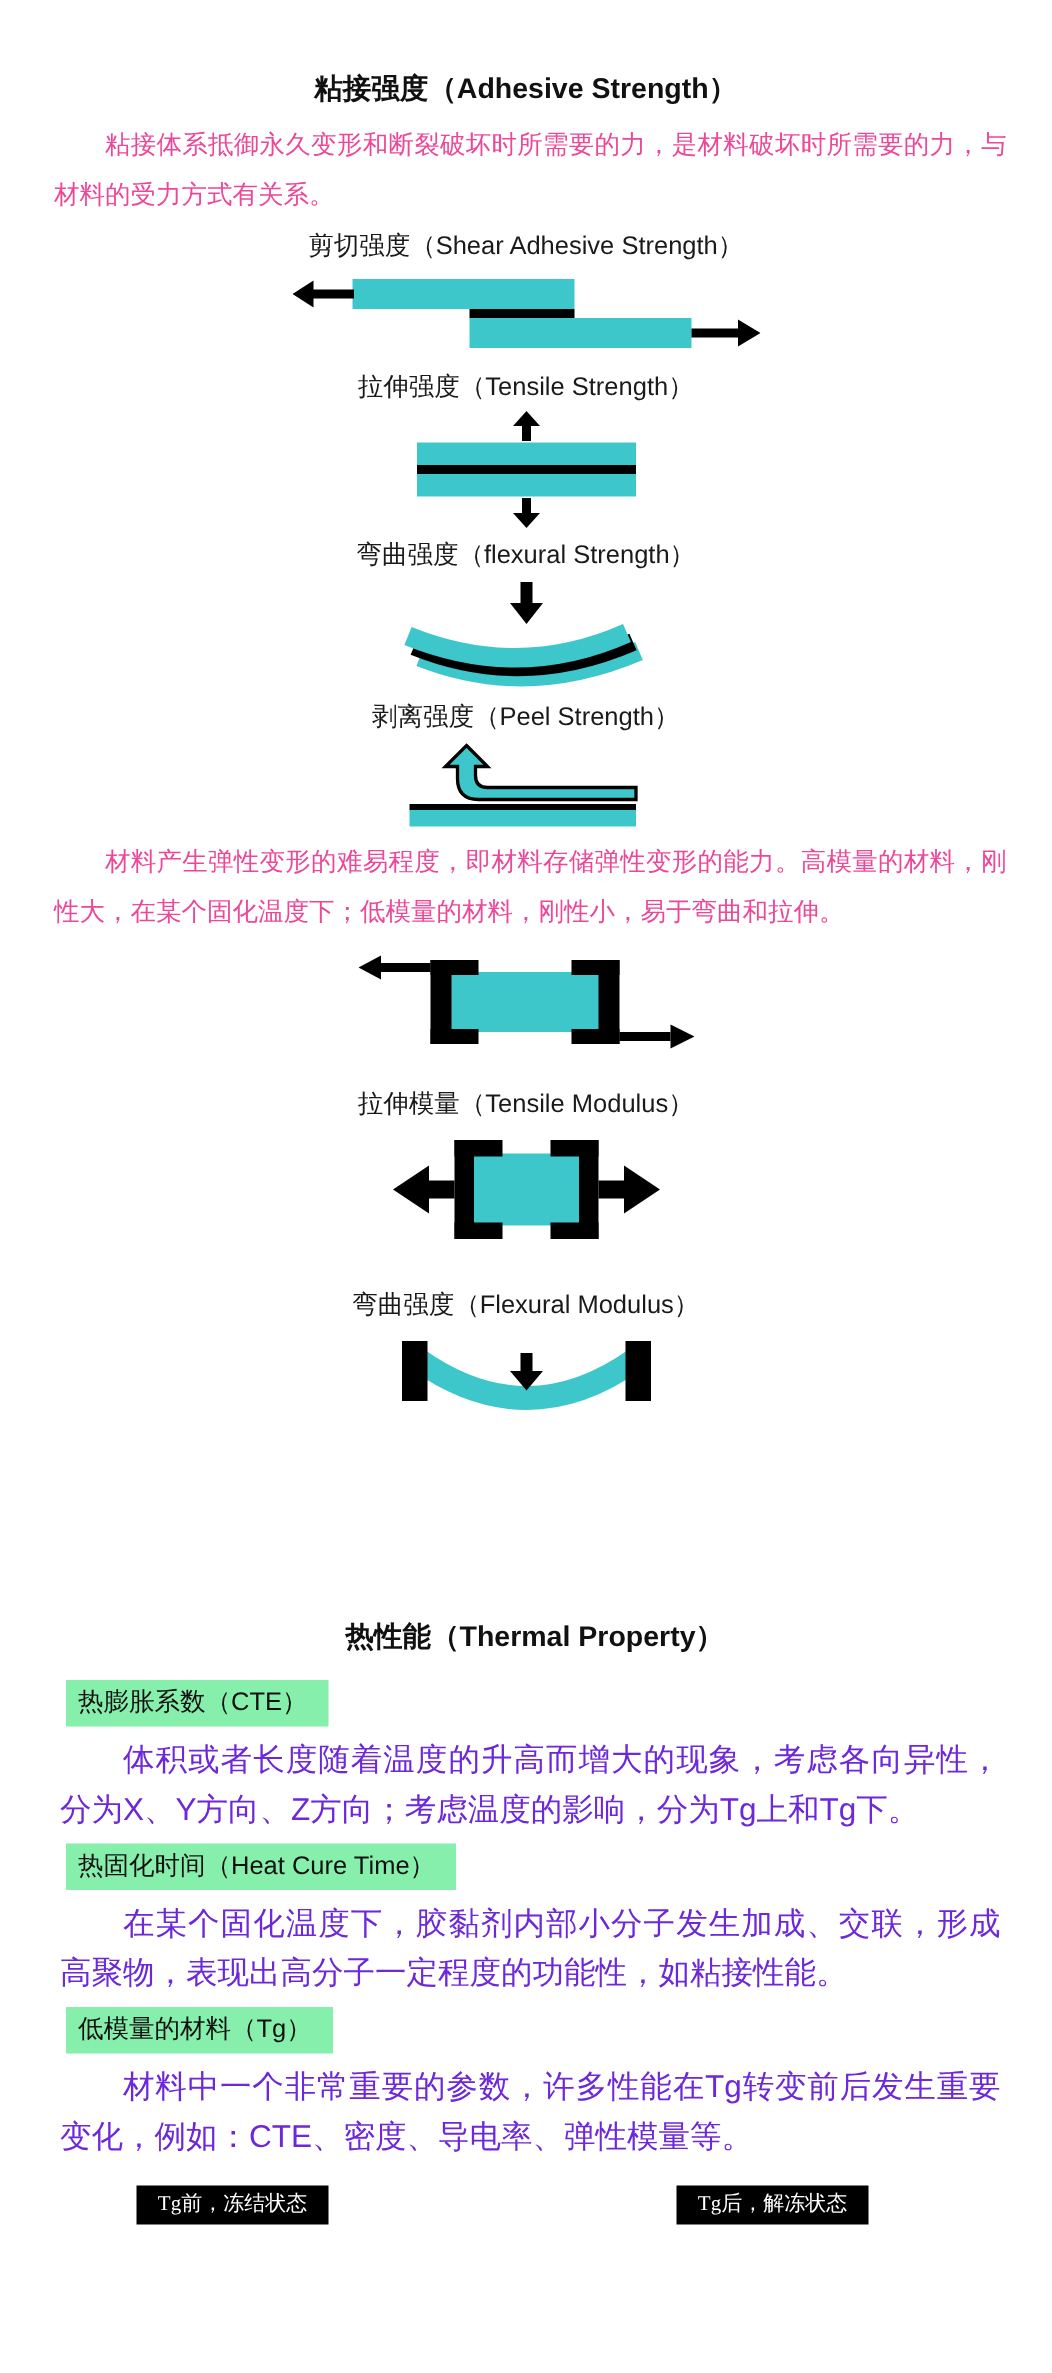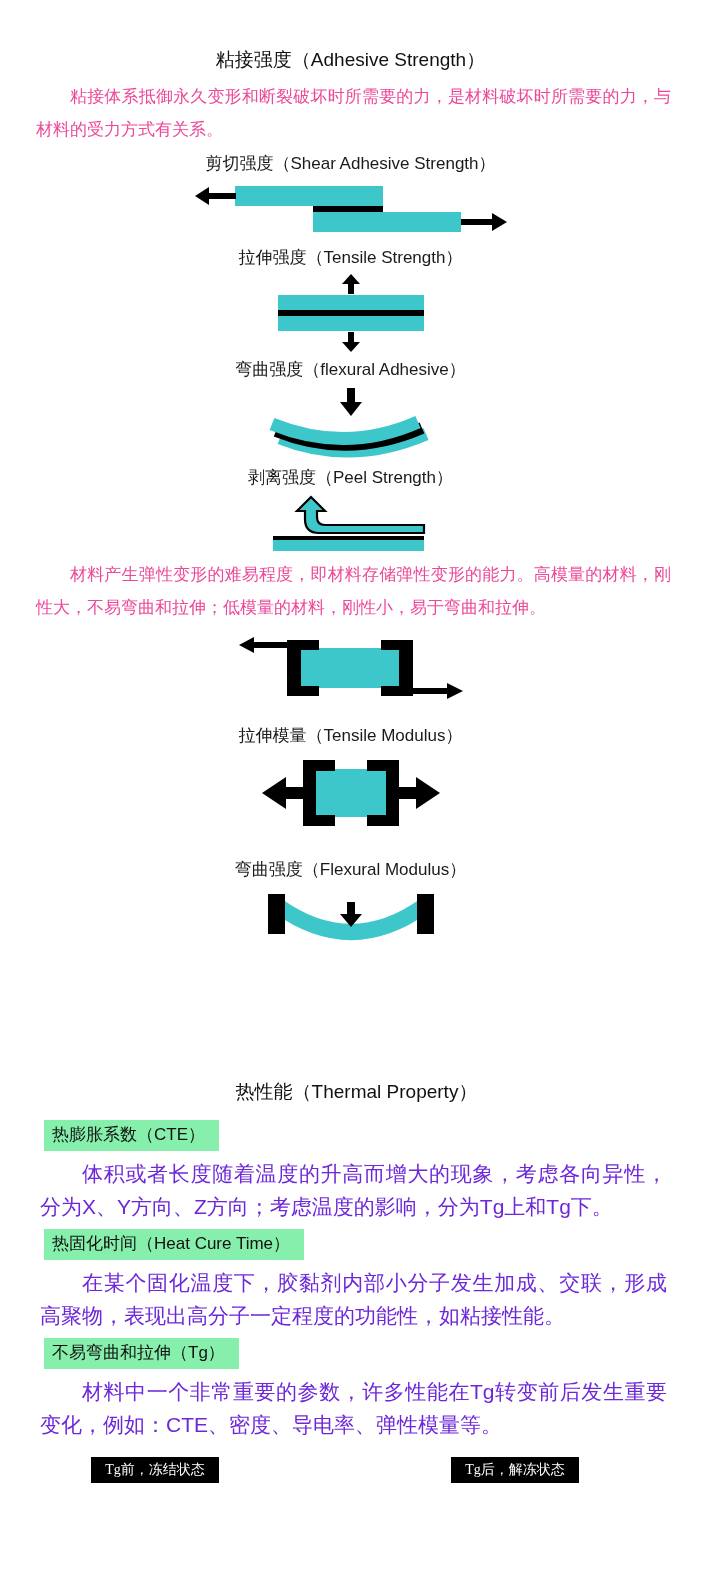--- a/index.html
+++ b/index.html
@@ -10,21 +10,21 @@
     background:#ffffff;
     overflow:hidden;
     font-family:"Liberation Sans","DejaVu Sans",sans-serif;
     color:#111111;
   }
   .sec-title{
     margin:0;
     padding-top:46px;
     text-align:center;
     font-size:19px;
-    font-weight:normal;
+    font-weight:bold;
     line-height:28px;
     color:#111111;
   }
   .para{
     margin:6px 30px 0 36px;
     font-size:17px;
     line-height:33px;
     text-indent:2em;
     color:#ec4899;
     text-align:justify;
@@ -106,40 +106,40 @@
       <polygon points="66,10 84,10 75,0" fill="#000"></polygon>
     </g>
     <rect x="2" y="21" width="146" height="36" fill="#3EC7CB"></rect>
     <rect x="2" y="36" width="146" height="6" fill="#000"></rect>
     <g>
       <rect x="72" y="58" width="6" height="12" fill="#000"></rect>
       <polygon points="66,68 84,68 75,78" fill="#000"></polygon>
     </g>
   </svg>
 
-  <div class="diagram-label">弯曲强度（flexural Adhesive）</div>
+  <div class="diagram-label">弯曲强度（flexural Strength）</div>
   <svg class="diagram" width="170" height="74" viewBox="0 0 170 74">
     <g>
       <rect x="81" y="2" width="8" height="16" fill="#000"></rect>
       <polygon points="74,16 96,16 85,30" fill="#000"></polygon>
     </g>
     <path d="M14,52 Q85,80 160,48" stroke="#3EC7CB" stroke-width="13" fill="none"></path>
     <path d="M10,45 Q82,74 156,42" stroke="#000000" stroke-width="12" fill="none"></path>
     <path d="M6,38 Q80,68 152,36" stroke="#3EC7CB" stroke-width="13" fill="none"></path>
   </svg>
 
   <div class="diagram-label">剥离强度（Peel Strength）</div>
   <svg class="diagram" width="160" height="58" viewBox="0 0 160 58">
     <path d="M40,3 L54,17 L46,17 L46,23 Q46,31 54,31 L153,31 L153,39 L48,39 Q34,39 34,25 L34,17 L26,17 Z" fill="#3EC7CB" stroke="#000" stroke-width="2.2" stroke-linejoin="miter"></path>
     <rect x="2" y="42" width="151" height="4" fill="#000"></rect>
     <rect x="2" y="46" width="151" height="11" fill="#3EC7CB"></rect>
   </svg>
 
 
-  <p class="para">材料产生弹性变形的难易程度，即材料存储弹性变形的能力。高模量的材料，刚性大，不易弯曲和拉伸；低模量的材料，刚性小，易于弯曲和拉伸。</p>
+  <p class="para">材料产生弹性变形的难易程度，即材料存储弹性变形的能力。高模量的材料，刚性大，在某个固化温度下；低模量的材料，刚性小，易于弯曲和拉伸。</p>
 
   <svg class="diagram" style="margin-top:12px" width="224" height="64" viewBox="0 0 224 64">
     <rect x="58" y="12" width="106" height="40" fill="#3EC7CB"></rect>
     <g>
       <rect x="48" y="4" width="14" height="56" fill="#000"></rect>
       <rect x="48" y="4" width="32" height="10" fill="#000"></rect>
       <rect x="48" y="50" width="32" height="10" fill="#000"></rect>
     </g>
     <g>
       <rect x="160" y="4" width="14" height="56" fill="#000"></rect>
@@ -196,21 +196,21 @@
     <span class="hl-head">热膨胀系数（CTE）</span>
   </div>
   <p class="hl-para">体积或者长度随着温度的升高而增大的现象，考虑各向异性，分为X、Y方向、Z方向；考虑温度的影响，分为Tg上和Tg下。</p>
 
   <div>
     <span class="hl-head" style="margin-top:6px">热固化时间（Heat Cure Time）</span>
   </div>
   <p class="hl-para">在某个固化温度下，胶黏剂内部小分子发生加成、交联，形成高聚物，表现出高分子一定程度的功能性，如粘接性能。</p>
 
   <div>
-    <span class="hl-head" style="margin-top:6px">不易弯曲和拉伸（Tg）</span>
+    <span class="hl-head" style="margin-top:6px">低模量的材料（Tg）</span>
   </div>
   <p class="hl-para">材料中一个非常重要的参数，许多性能在Tg转变前后发生重要变化，例如：CTE、密度、导电率、弹性模量等。</p>
 
   <div class="callout-row">
     <div class="callout left">
       <div class="callout-tag">Tg前，冻结状态</div>
 
     </div>
     <div class="callout right">
       <div class="callout-tag">Tg后，解冻状态</div>

